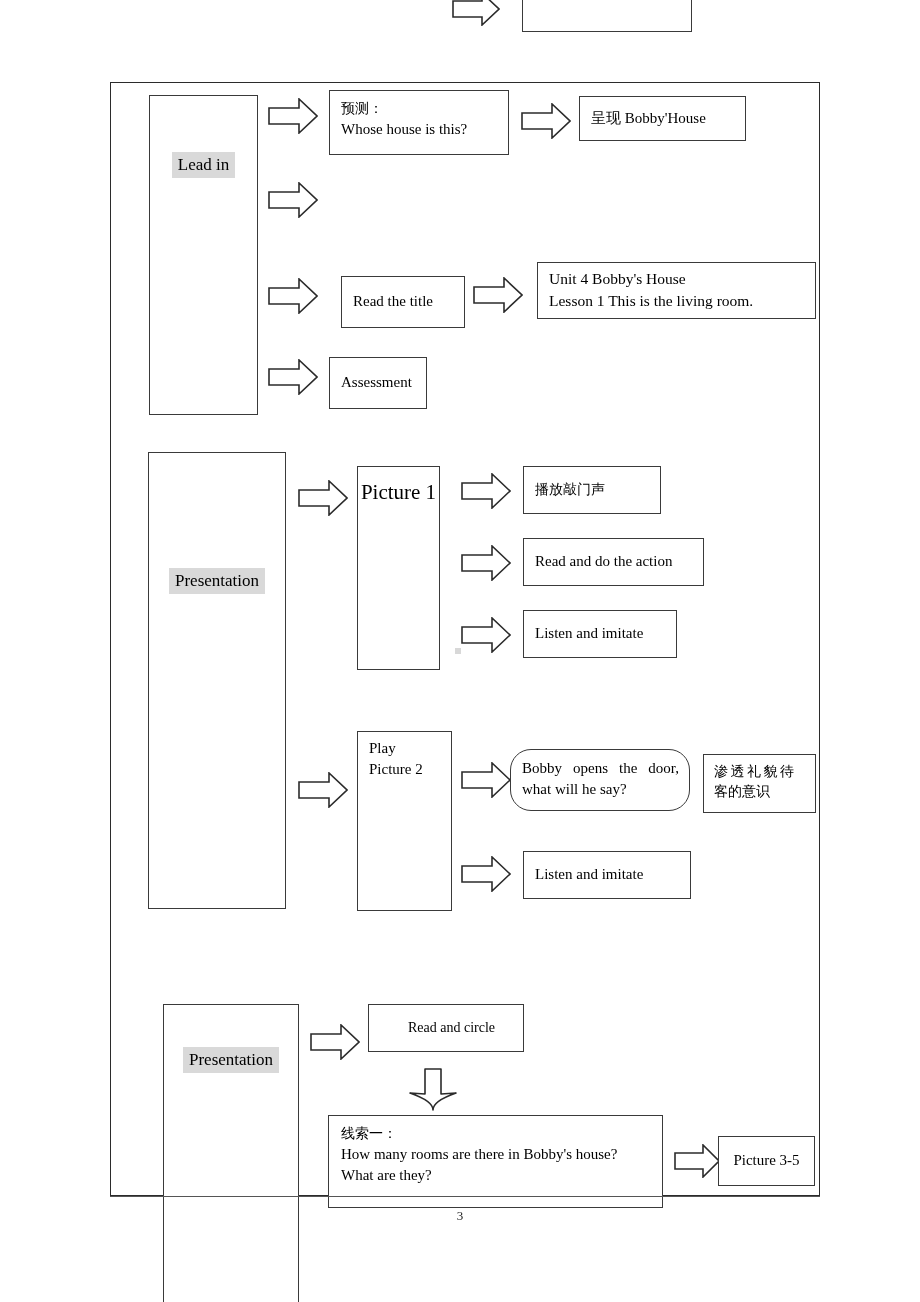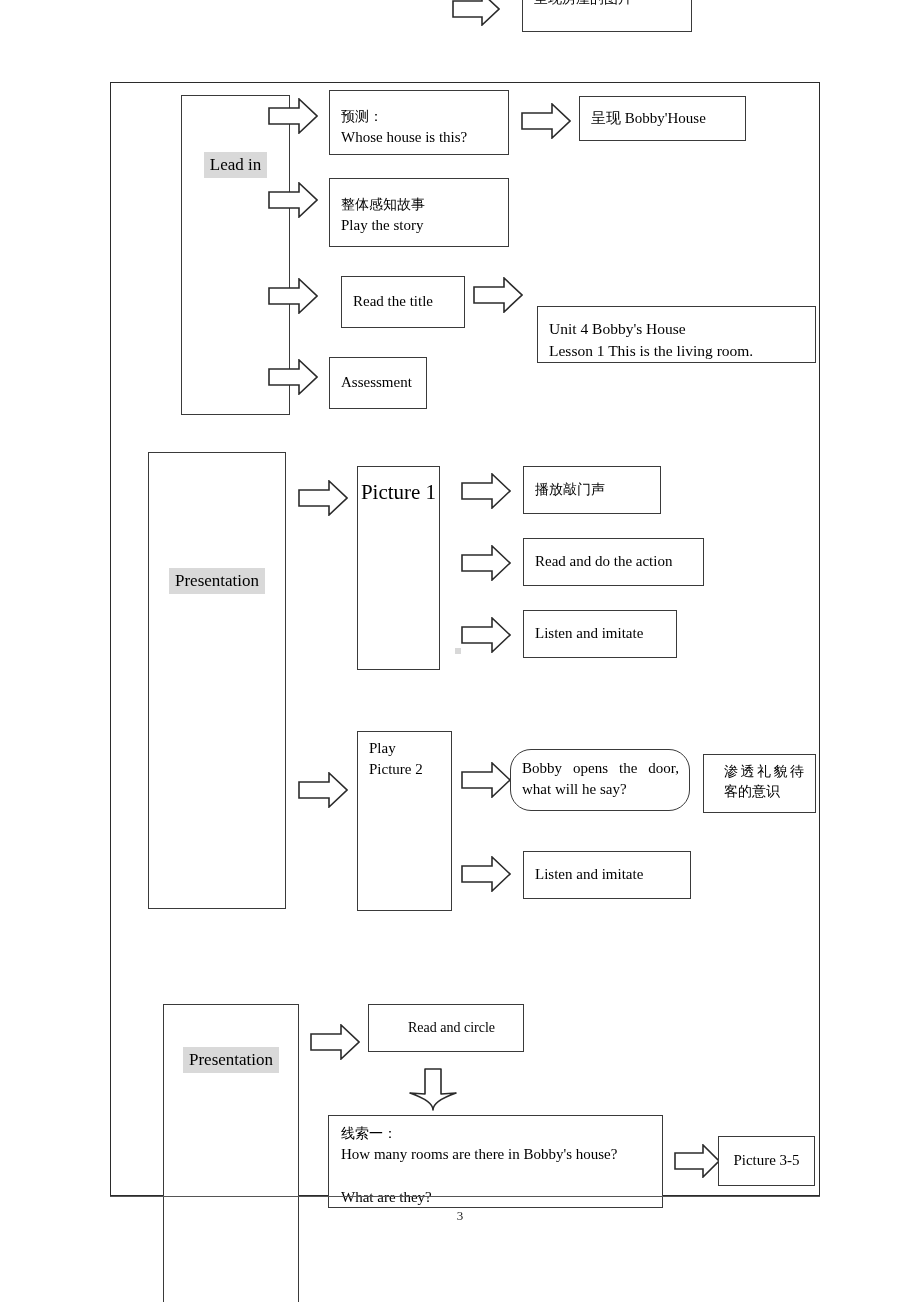--- a/index.html
+++ b/index.html
@@ -43,21 +43,21 @@
     display: block;
     padding: 0;
   }
   .box.center {
     display: flex;
     align-items: center;
     justify-content: flex-start;
     padding-left: 11px;
   }
   .box.vtop {
-    padding-top: 16px;
+    padding-top: 8px;
     padding-left: 11px;
   }
   .box.justify {
     text-align: justify;
     text-align-last: left;
     border-radius: 21px;
   }
   .box.justify .tx.j {
     text-align: justify;
     text-align-last: justify;
@@ -127,21 +127,21 @@
     <svg width="48" height="34" viewBox="0 0 48 34">
       <path d="M1 9 H30 V1 L47 17 L30 33 V25 H1 Z" fill="#ffffff" stroke="#2b2b2b" stroke-width="1.6"></path>
     </svg>
   </div>
   <div class="box vtop" style="left:522px; top:-28px; width:170px; height:60px;">
     <span class="tx ch">呈现房屋的图片</span>
   </div>
 
   <div class="page-frame"></div>
 
-  <div class="colbox" style="left:149px; top:95px; width:109px; height:320px;margin-left:32px;">
+  <div class="colbox" style="left:149px; top:95px; width:109px; height:320px;">
     <span class="label" style="top:56px;">
       <span class="hl">Lead in</span>
     </span>
   </div>
 
   <div class="arrow-r" style="left:268px; top:98px;">
     <svg width="50" height="36" viewBox="0 0 50 36">
       <path d="M1 10 H31 V1 L49 18 L31 35 V26 H1 Z" fill="#ffffff" stroke="#2b2b2b" stroke-width="1.6"></path>
     </svg>
   </div>
@@ -157,40 +157,36 @@
   </div>
   <div class="box center" style="left:579px; top:96px; width:167px; height:45px;">
     <span class="tx" style="font-size:15px;">呈现 Bobby'House</span>
   </div>
 
   <div class="arrow-r" style="left:268px; top:182px;">
     <svg width="50" height="36" viewBox="0 0 50 36">
       <path d="M1 10 H31 V1 L49 18 L31 35 V26 H1 Z" fill="#ffffff" stroke="#2b2b2b" stroke-width="1.6"></path>
     </svg>
   </div>
-  <div class="box vtop" style="left:329px; top:178px; width:180px; height:69px;">
-    <span class="tx ch">整体感知故事</span>
-    <span class="tx" style="font-size:15px;">Play the story</span>
-  </div>
 
   <div class="arrow-r" style="left:268px; top:278px;">
     <svg width="50" height="36" viewBox="0 0 50 36">
       <path d="M1 10 H31 V1 L49 18 L31 35 V26 H1 Z" fill="#ffffff" stroke="#2b2b2b" stroke-width="1.6"></path>
     </svg>
   </div>
   <div class="box center" style="left:341px; top:276px; width:124px; height:52px;">
     <span class="tx" style="font-size:15px;">Read the title</span>
   </div>
 
   <div class="arrow-r" style="left:473px; top:277px;">
     <svg width="50" height="36" viewBox="0 0 50 36">
       <path d="M1 10 H31 V1 L49 18 L31 35 V26 H1 Z" fill="#ffffff" stroke="#2b2b2b" stroke-width="1.6"></path>
     </svg>
   </div>
-  <div class="box vtop" style="left:537px; top:262px; width:279px; height:57px; padding-top:11px;margin-top:44px;">
+  <div class="box vtop" style="left:537px; top:262px; width:279px; height:57px; padding-top:5px;">
     <span class="tx" style="font-size:15.5px;">Unit 4 Bobby's House</span>
     <span class="tx" style="font-size:15.5px;">Lesson 1 This is the living room.</span>
   </div>
 
   <div class="arrow-r" style="left:268px; top:359px;">
     <svg width="50" height="36" viewBox="0 0 50 36">
       <path d="M1 10 H31 V1 L49 18 L31 35 V26 H1 Z" fill="#ffffff" stroke="#2b2b2b" stroke-width="1.6"></path>
     </svg>
   </div>
   <div class="box center" style="left:329px; top:357px; width:98px; height:52px;">
@@ -254,21 +250,21 @@
   <div class="arrow-r" style="left:461px; top:762px;">
     <svg width="50" height="36" viewBox="0 0 50 36">
       <path d="M1 10 H31 V1 L49 18 L31 35 V26 H1 Z" fill="#ffffff" stroke="#2b2b2b" stroke-width="1.6"></path>
     </svg>
   </div>
   <div class="box justify" style="left:510px; top:749px; width:180px; height:62px; padding:8px 10px 0 11px;">
     <span class="tx j" style="font-size:15px;">Bobby opens the door,</span>
     <span class="tx" style="font-size:15px;">what will he say?</span>
   </div>
 
-  <div class="box" style="left:703px; top:754px; width:113px; height:59px; padding:7px 8px 0 20px;">
+  <div class="box" style="left:703px; top:754px; width:113px; height:59px; padding:7px 8px 0 10px;">
     <span class="tx ch-sp">渗透礼貌待</span>
     <span class="tx ch">客的意识</span>
   </div>
 
   <div class="arrow-r" style="left:461px; top:856px;">
     <svg width="50" height="36" viewBox="0 0 50 36">
       <path d="M1 10 H31 V1 L49 18 L31 35 V26 H1 Z" fill="#ffffff" stroke="#2b2b2b" stroke-width="1.6"></path>
     </svg>
   </div>
   <div class="box center" style="left:523px; top:851px; width:168px; height:48px;">
@@ -292,21 +288,21 @@
 
   <div class="arrow-d" style="left:408px; top:1068px;">
     <svg width="50" height="44" viewBox="0 0 50 44">
       <path d="M17 1 H33 V26 L48 25 Q25 33 25 42 Q25 33 2 25 L17 26 Z" fill="#ffffff" stroke="#2b2b2b" stroke-width="1.6" stroke-linejoin="round"></path>
     </svg>
   </div>
 
   <div class="box" style="left:328px; top:1115px; width:335px; height:93px; padding:8px 10px 0 12px; border-width:1.4px;">
     <span class="tx ch">线索一：</span>
     <span class="tx" style="font-size:15px;">How many rooms are there in Bobby's house?</span>
-    <span class="tx" style="font-size:15px;margin-top:22px;">What are they?</span>
+    <span class="tx" style="font-size:15px;">What are they?</span>
   </div>
 
   <div class="arrow-r" style="left:674px; top:1144px;">
     <svg width="46" height="34" viewBox="0 0 46 34">
       <path d="M1 9 H29 V1 L45 17 L29 33 V25 H1 Z" fill="#ffffff" stroke="#2b2b2b" stroke-width="1.6"></path>
     </svg>
   </div>
   <div class="box center" style="left:718px; top:1136px; width:97px; height:50px; padding-left:0; justify-content:center; border-width:1.4px;">
     <span class="tx" style="font-size:15px;">Picture 3-5</span>
   </div>

